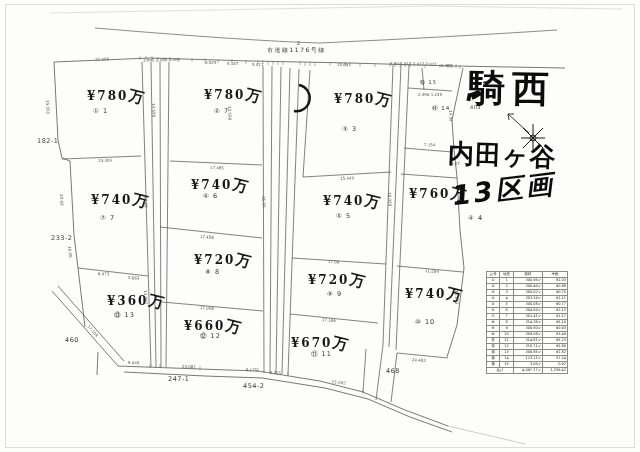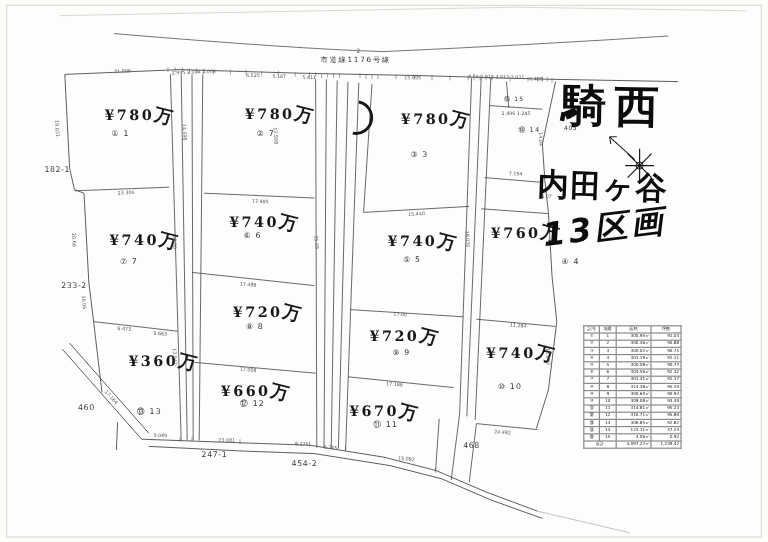--- a/index.html
+++ b/index.html
@@ -137,21 +137,21 @@
   <span class="pnum" style="left:342px;top:113px;margin-top:12px;">③ 3</span>
   <span class="pnum" style="left:428px;top:214px;margin-left:40px;">④ 4</span>
   <span class="pnum" style="left:336px;top:212px;">⑤ 5</span>
   <span class="pnum" style="left:203px;top:192px;">⑥ 6</span>
   <span class="pnum" style="left:100px;top:214px;">⑦ 7</span>
   <span class="pnum" style="left:205px;top:268px;">⑧ 8</span>
   <span class="pnum" style="left:327px;top:290px;">⑨ 9</span>
   <span class="pnum" style="left:415px;top:318px;">⑩ 10</span>
   <span class="pnum" style="left:311px;top:350px;">⑪ 11</span>
   <span class="pnum" style="left:200px;top:332px;">⑫ 12</span>
-  <span class="pnum" style="left:114px;top:311px;margin-top:28px;">⑬ 13</span>
+  <span class="pnum" style="left:114px;top:311px;">⑬ 13</span>
   <span class="pnum" style="left:432px;top:105px;font-size:5.5px;">⑭ 14</span>
   <span class="pnum" style="left:420px;top:79px;font-size:5px;">⑮ 15</span>
 
   <span class="parcel" style="left:37px;top:137px;">182-1</span>
   <span class="parcel" style="left:51px;top:234px;">233-2</span>
   <span class="parcel" style="left:65px;top:336px;">460</span>
   <span class="parcel" style="left:168px;top:375px;">247-1</span>
   <span class="parcel" style="left:243px;top:382px;">454-2</span>
   <span class="parcel" style="left:386px;top:367px;">468</span>
   <span class="parcel" style="left:470px;top:104px;font-size:5px;">403</span>

